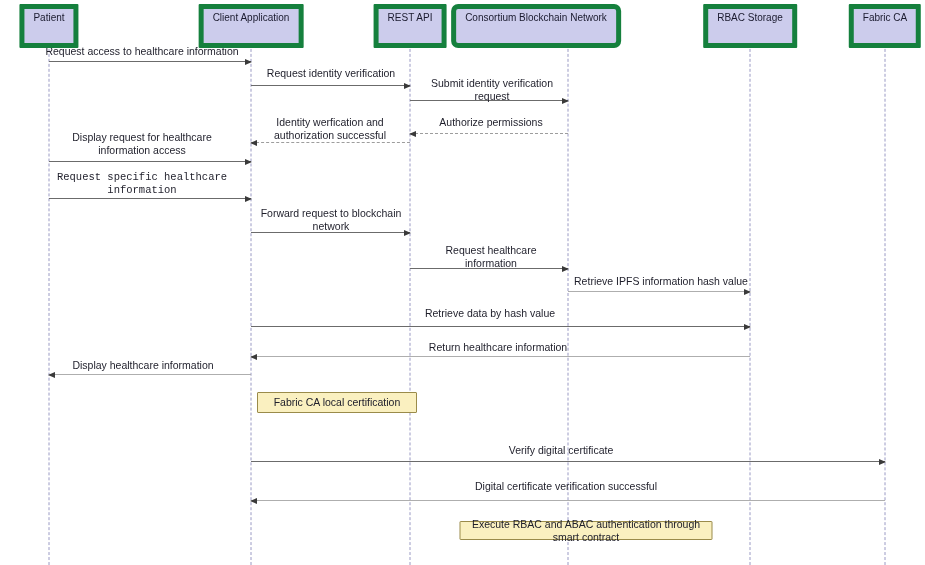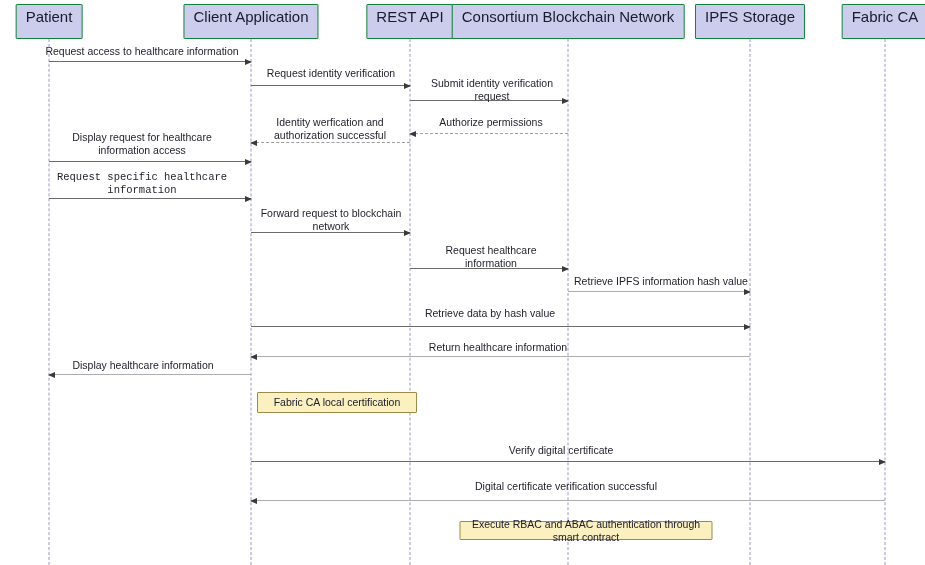--- a/index.html
+++ b/index.html
@@ -20,26 +20,26 @@
     height: 565px;
     background: #ffffff;
   }
   
   .participant {
     position: absolute;
     top: 4px;
     transform: translateX(-50%);
     box-sizing: border-box;
     background: #ccccec;
-    border: 1px solid #15803d;
+    border: 5px solid #15803d;
     color: #1a1a2e;
-    font-size: 15px;
+    font-size: 10px;
     line-height: 1;
     text-align: center;
-    padding: 4px 9px 14px 9px;
+    padding: 4px 9px 20px 9px;
     white-space: nowrap;
     border-radius: 1px;
   }
   
   .lifeline {
     position: absolute;
     top: 24px;
     width: 0;
     height: 541px;
     border-left: 1px dashed #9a9ac4;
@@ -176,19 +176,19 @@
       <span class="arrow right"></span>
     </div>
     <div class="msg-label" style="left: 561px; top: 444px;">Verify digital certificate</div>
     <div class="msg light" style="left: 251px; width: 634px; top: 500px;">
       <span class="arrow left"></span>
     </div>
     <div class="msg-label" style="left: 566px; top: 480px;">Digital certificate verification successful</div>
     <div class="participant" style="left: 49px;">Patient</div>
     <div class="participant" style="left: 251px;">Client Application</div>
     <div class="participant" style="left: 410px;">REST API</div>
-    <div class="participant" style="left: 568px;">Consortium Blockchain Network</div>
-    <div class="participant" style="left: 750px;">IPFS Storage</div>
+    <div class="participant" style="left: 536px; border-radius: 7px;">Consortium Blockchain Network</div>
+    <div class="participant" style="left: 750px;">RBAC Storage</div>
     <div class="participant" style="left: 885px;">Fabric CA</div>
     <div class="note" style="left: 337px; top: 392px; width: 160px; height: 21px;">Fabric CA local certification</div>
     <div class="note" style="left: 586px; top: 521px; width: 253px; height: 19px;">Execute RBAC and ABAC authentication through
 smart contract</div>
   </div>
 
 </body></html>

